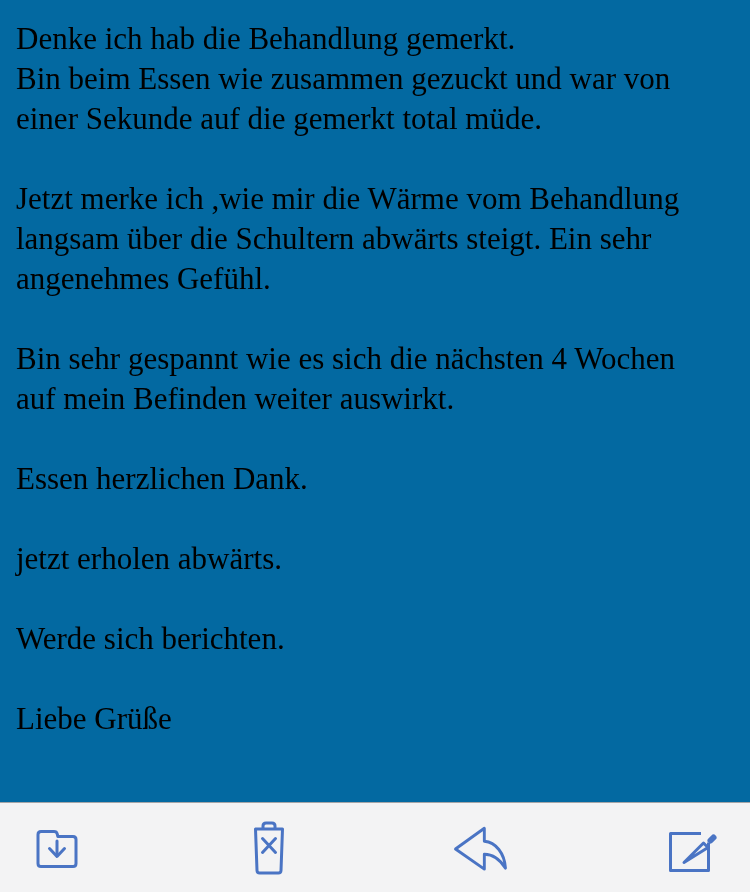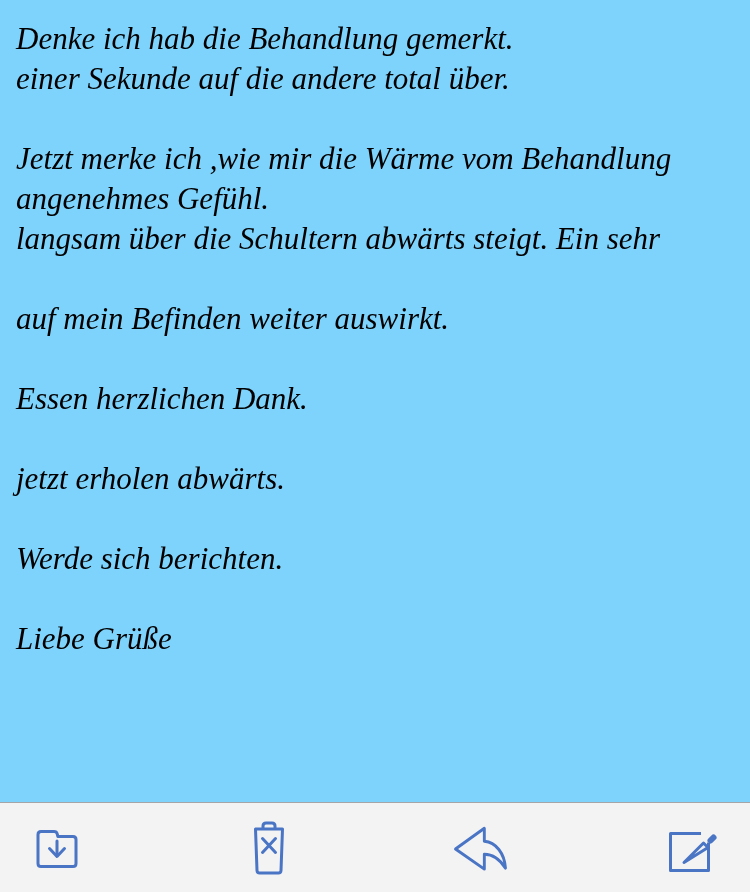--- a/index.html
+++ b/index.html
@@ -11,22 +11,21 @@
     position: relative;
   }
   .message-area {
     height: 802px;
     box-sizing: border-box;
     padding: 19px 14px 0 16px;
     font-size: 31px;
     line-height: 40px;
     color: #000000;
     overflow: hidden;
-    background: #7dd3fc;
-    font-style: italic;
+    background: #0369a1;
   }
   .para { margin: 0 0 40px 0; }
   .para:last-child { margin-bottom: 0; }
   .line { white-space: nowrap; }
   .toolbar {
     position: absolute;
     left: 0; bottom: 0;
     width: 750px; height: 90px;
     box-sizing: border-box;
     background: #f3f3f4;
@@ -52,28 +51,30 @@
     stroke-width: 3;
     stroke-linejoin: round;
   }
 </style>
 </head>
 <body>
 
 <div class="message-area">
     <div class="para">
       <div class="line">Denke ich hab die Behandlung gemerkt.</div>
-      <div class="line">einer Sekunde auf die andere total über.</div>
+      <div class="line">Bin beim Essen wie zusammen gezuckt und war von</div>
+      <div class="line">einer Sekunde auf die gemerkt total müde.</div>
     </div>
     <div class="para">
       <div class="line">Jetzt merke ich ,wie mir die Wärme vom Behandlung</div>
+      <div class="line">langsam über die Schultern abwärts steigt. Ein sehr</div>
       <div class="line">angenehmes Gefühl.</div>
-      <div class="line">langsam über die Schultern abwärts steigt. Ein sehr</div>
     </div>
     <div class="para">
+      <div class="line">Bin sehr gespannt wie es sich die nächsten 4 Wochen</div>
       <div class="line">auf mein Befinden weiter auswirkt.</div>
     </div>
     <div class="para">
       <div class="line">Essen herzlichen Dank.</div>
     </div>
     <div class="para">
       <div class="line">jetzt erholen abwärts.</div>
     </div>
     <div class="para">
       <div class="line">Werde sich berichten.</div>

